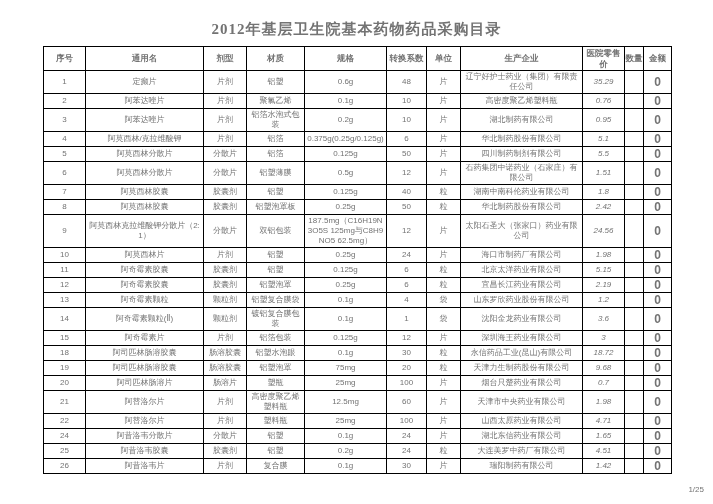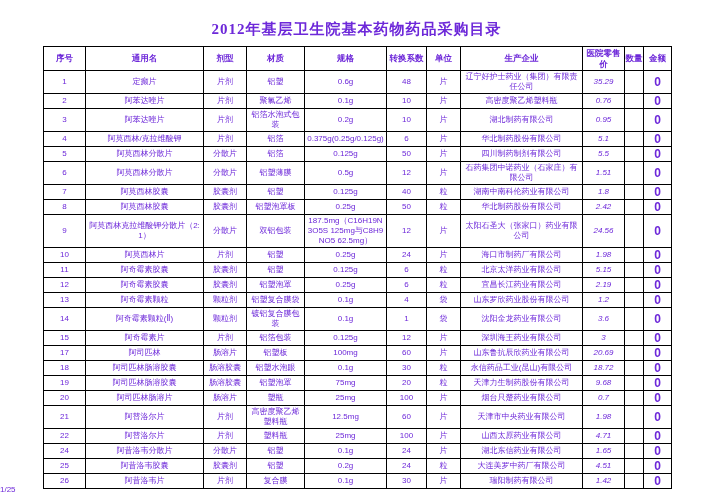--- a/index.html
+++ b/index.html
@@ -1,21 +1,21 @@
 <!DOCTYPE html>
 <html><head>
 <meta charset="utf-8">
 <style>
   html,body{margin:0;padding:0;background:#ffffff;}
   .page{
     position:relative;
     width:713px;height:504px;
     background:#ffffff;
     font-family:"Liberation Sans","DejaVu Sans",sans-serif;
-    color:#6d28d9;
+    color:#737373;
     overflow:hidden;
   }
   .title{
     text-align:center;
     font-family:"Liberation Serif","DejaVu Serif",serif;
     font-weight:bold;
     font-size:15px;
     padding-top:20px;
     letter-spacing:1px;
   }
@@ -41,23 +41,23 @@
     font-weight:bold;
     height:13px;
     padding:1px 0;
   }
   table.catalog td{height:11px;}
   td.c-name, td.c-manu{text-align:left;}
   td.c-amount{font-weight:bold;font-size:12px;line-height:1;}
   td.c-price{font-size:8px;font-style:italic;}
   .footer{
     position:absolute;
-    left:0;right:16px;
+    left:0;right:9px;
     bottom:10px;
-    text-align:left;
+    text-align:right;
     font-size:8px;
   }
 </style>
 </head>
 <body>
 
 <div class="page">
 
   <div class="title">2012年基层卫生院基本药物药品采购目录</div>
 
@@ -280,33 +280,20 @@
           <td class="c-material">铝箔包装</td>
           <td class="c-spec">0.125g</td>
           <td class="c-factor">12</td>
           <td class="c-unit">片</td>
           <td class="c-manu">深圳海王药业有限公司</td>
           <td class="c-price">3</td>
           <td class="c-qty"></td>
           <td class="c-amount">0</td>
         </tr>
         <tr>
-          <td class="c-no">17</td>
-          <td class="c-name">阿司匹林</td>
-          <td class="c-form">肠溶片</td>
-          <td class="c-material">铝塑板</td>
-          <td class="c-spec">100mg</td>
-          <td class="c-factor">60</td>
-          <td class="c-unit">片</td>
-          <td class="c-manu">山东鲁抗辰欣药业有限公司</td>
-          <td class="c-price">20.69</td>
-          <td class="c-qty"></td>
-          <td class="c-amount">0</td>
-        </tr>
-        <tr>
           <td class="c-no">18</td>
           <td class="c-name">阿司匹林肠溶胶囊</td>
           <td class="c-form">肠溶胶囊</td>
           <td class="c-material">铝塑水泡眼</td>
           <td class="c-spec">0.1g</td>
           <td class="c-factor">30</td>
           <td class="c-unit">粒</td>
           <td class="c-manu">永信药品工业(昆山)有限公司</td>
           <td class="c-price">18.72</td>
           <td class="c-qty"></td>

